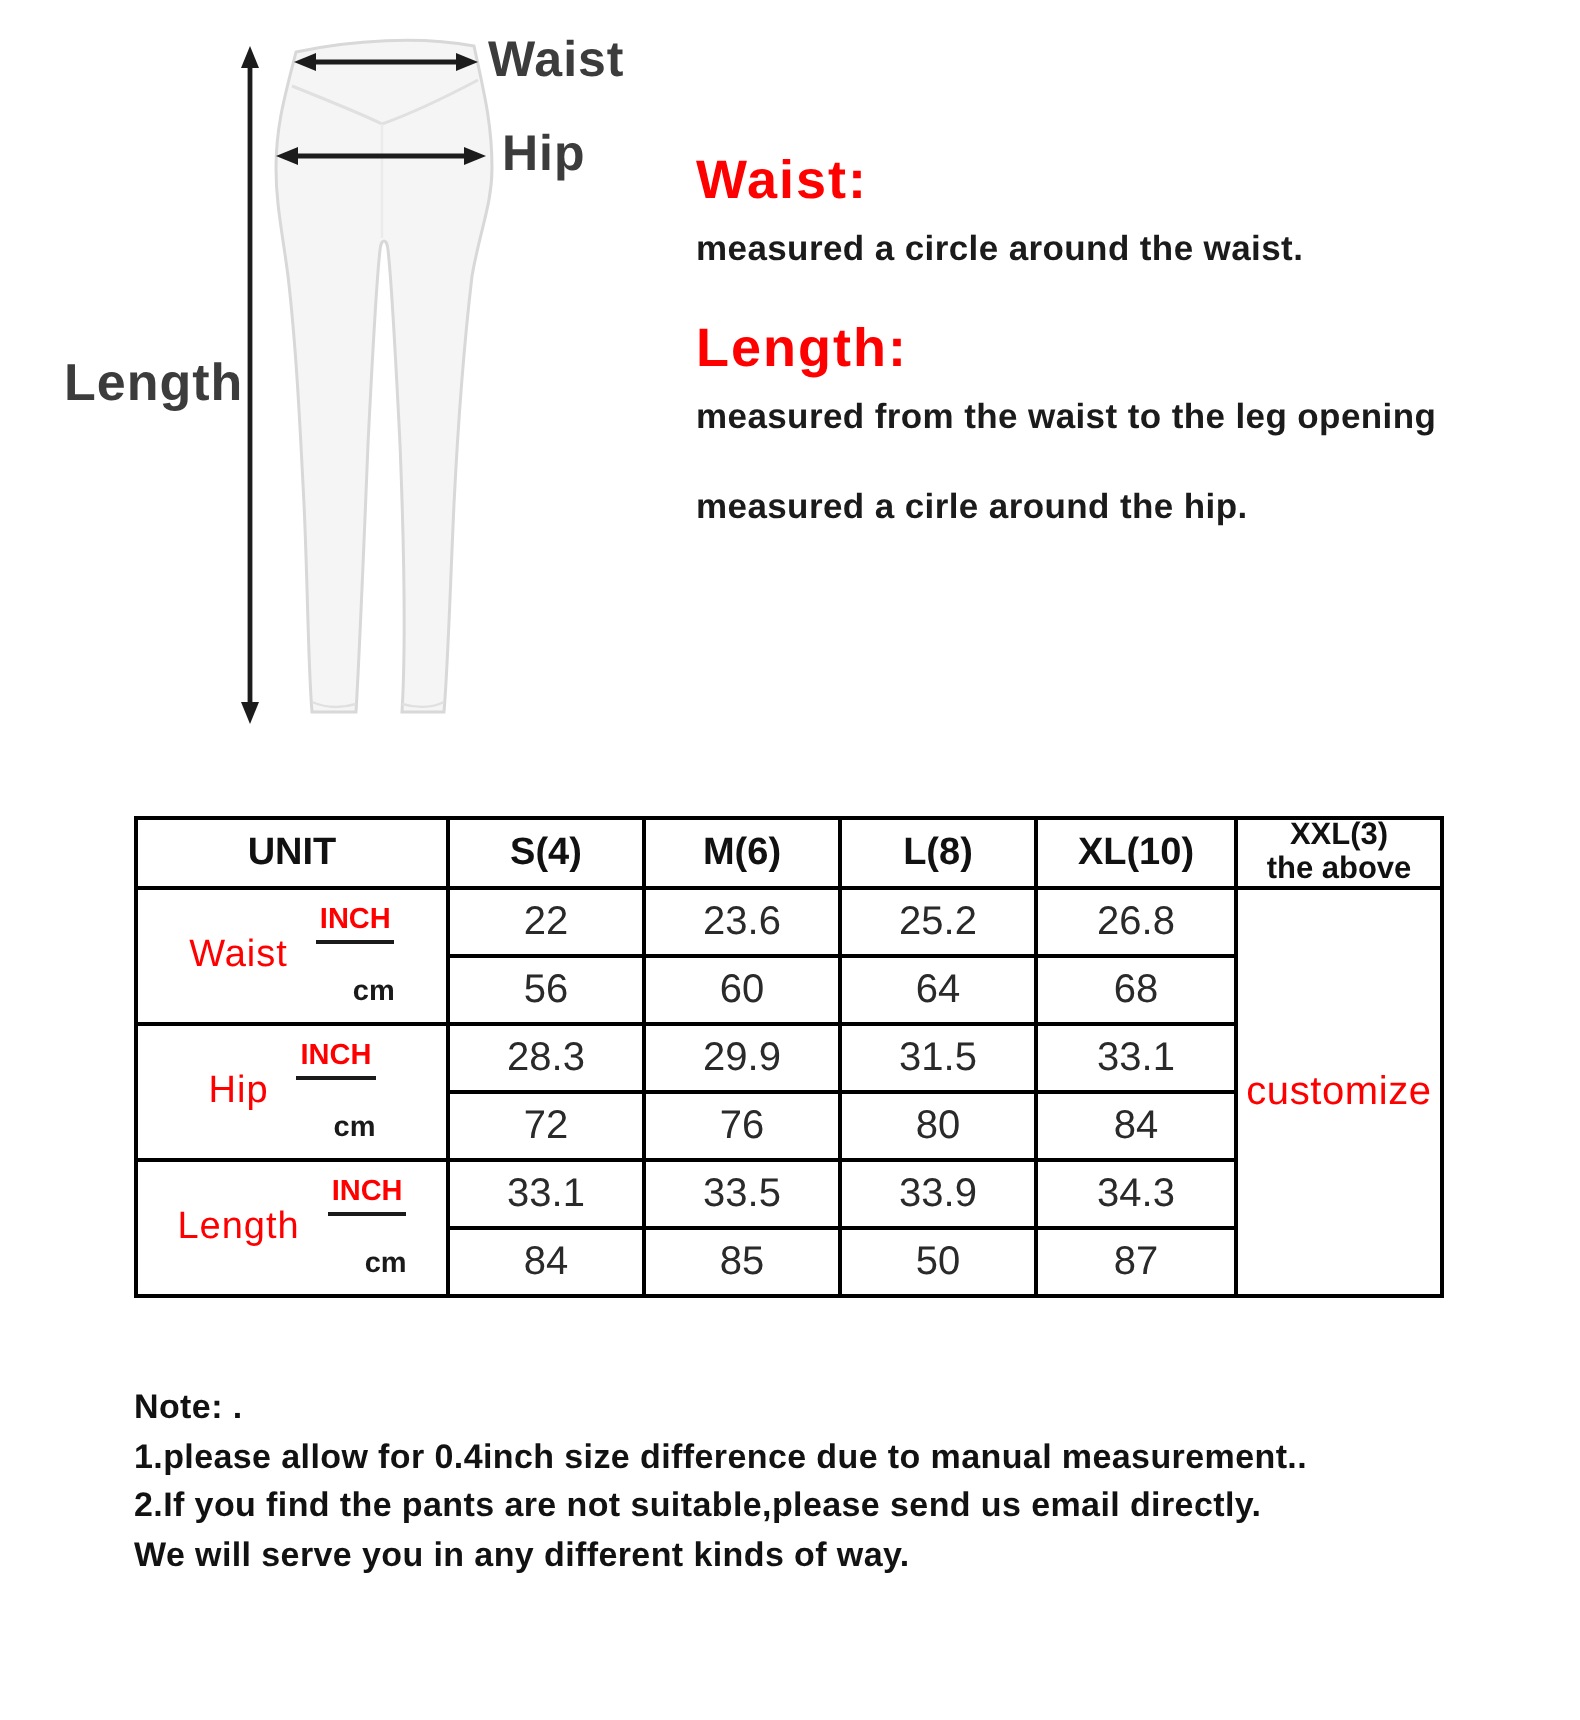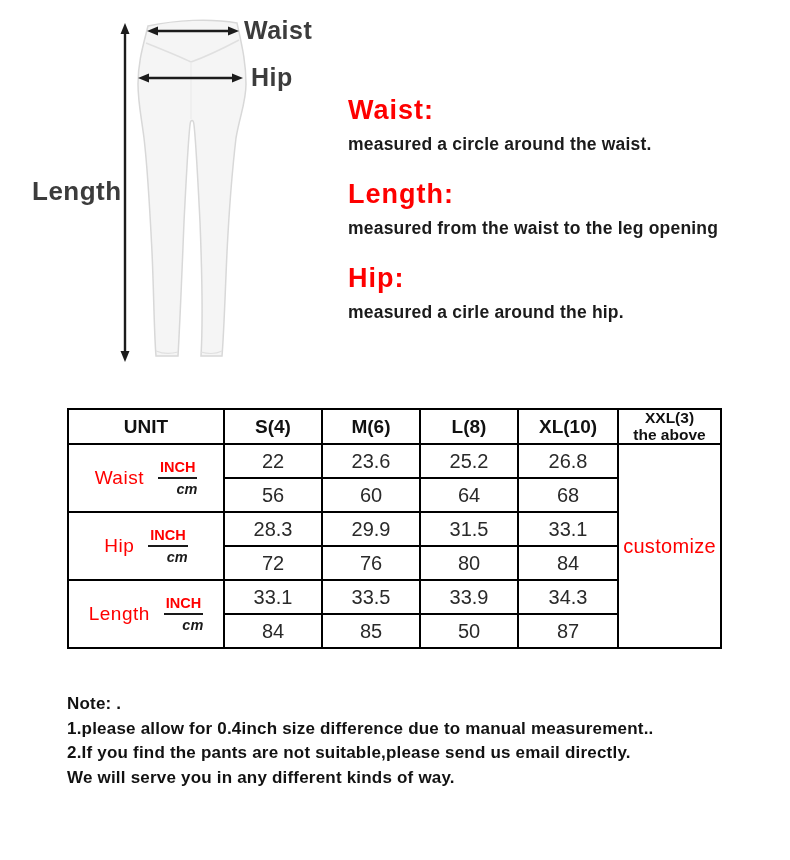--- a/index.html
+++ b/index.html
@@ -21,21 +21,21 @@
     font-weight: bold;
     font-size: 25px;
     letter-spacing: 0.5px;
     white-space: nowrap;
   }
   .lbl-waist  { left: 244px; top: 16px; }
   .lbl-hip    { left: 251px; top: 63px; }
   .lbl-length { left: 32px;  top: 176px; font-size: 26px; }
 
   
-  .definitions { position: absolute; left: 348px; top: 94px; width: 430px; }
+  .definitions { position: absolute; left: 348px; top: 74px; width: 430px; }
   .def-block { margin-bottom: 23px; }
   .def-term {
     color: #fe0000;
     font-size: 27px;
     font-weight: bold;
     letter-spacing: 1px;
     line-height: 32px;
     margin-bottom: 7px;
   }
   .def-desc {
@@ -64,21 +64,21 @@
   .size-table td.num { height: 34px; font-size: 20px; font-weight: normal; color: #2a2a2a; }
   th.xxl-header { font-size: 15.5px; line-height: 16.5px; font-weight: bold; }
   td.unit-cell { }
   .unit-wrap { display: flex; align-items: center; justify-content: center; gap: 14px; }
   .unit-label { color: #fe0000; font-size: 19px; letter-spacing: 0.5px; }
   .frac { display: inline-block; text-align: right; }
   .frac-top {
     display: block; color: #fe0000; font-size: 14.5px; font-weight: bold;
     border-bottom: 2px solid #1a1a1a; padding: 0 2px 2px;
   }
-  .frac-bottom { display: block; color: #1a1a1a; font-size: 14.5px; font-weight: bold; padding-top: 2px; font-style: italic; }
+  .frac-bottom { display: block; color: #1a1a1a; font-size: 14.5px; font-weight: bold; padding-top: 16px; }
   td.customize-cell { color: #fe0000; font-size: 20px; letter-spacing: 0.3px; }
 
   
   .notes { position: absolute; left: 67px; top: 692px; width: 640px; }
   .note-line {
     color: #121212;
     font-size: 17px;
     font-weight: 600;
     letter-spacing: 0.2px;
     line-height: 24.5px;
@@ -144,21 +144,20 @@
   <div class="definitions">
     <div class="def-block">
       <div class="def-term">Waist:</div>
       <div class="def-desc">measured a circle around the waist.</div>
     </div>
     <div class="def-block">
       <div class="def-term">Length:</div>
       <div class="def-desc">measured from the waist to the leg opening</div>
     </div>
     <div class="def-block">
-      <div class="def-term">Hip:</div>
       <div class="def-desc">measured a cirle around the hip.</div>
     </div>
   </div>
 
   <table class="size-table">
     <colgroup>
       <col style="width:156px">
         <col style="width:98px">
         <col style="width:98px">
       <col style="width:98px">

